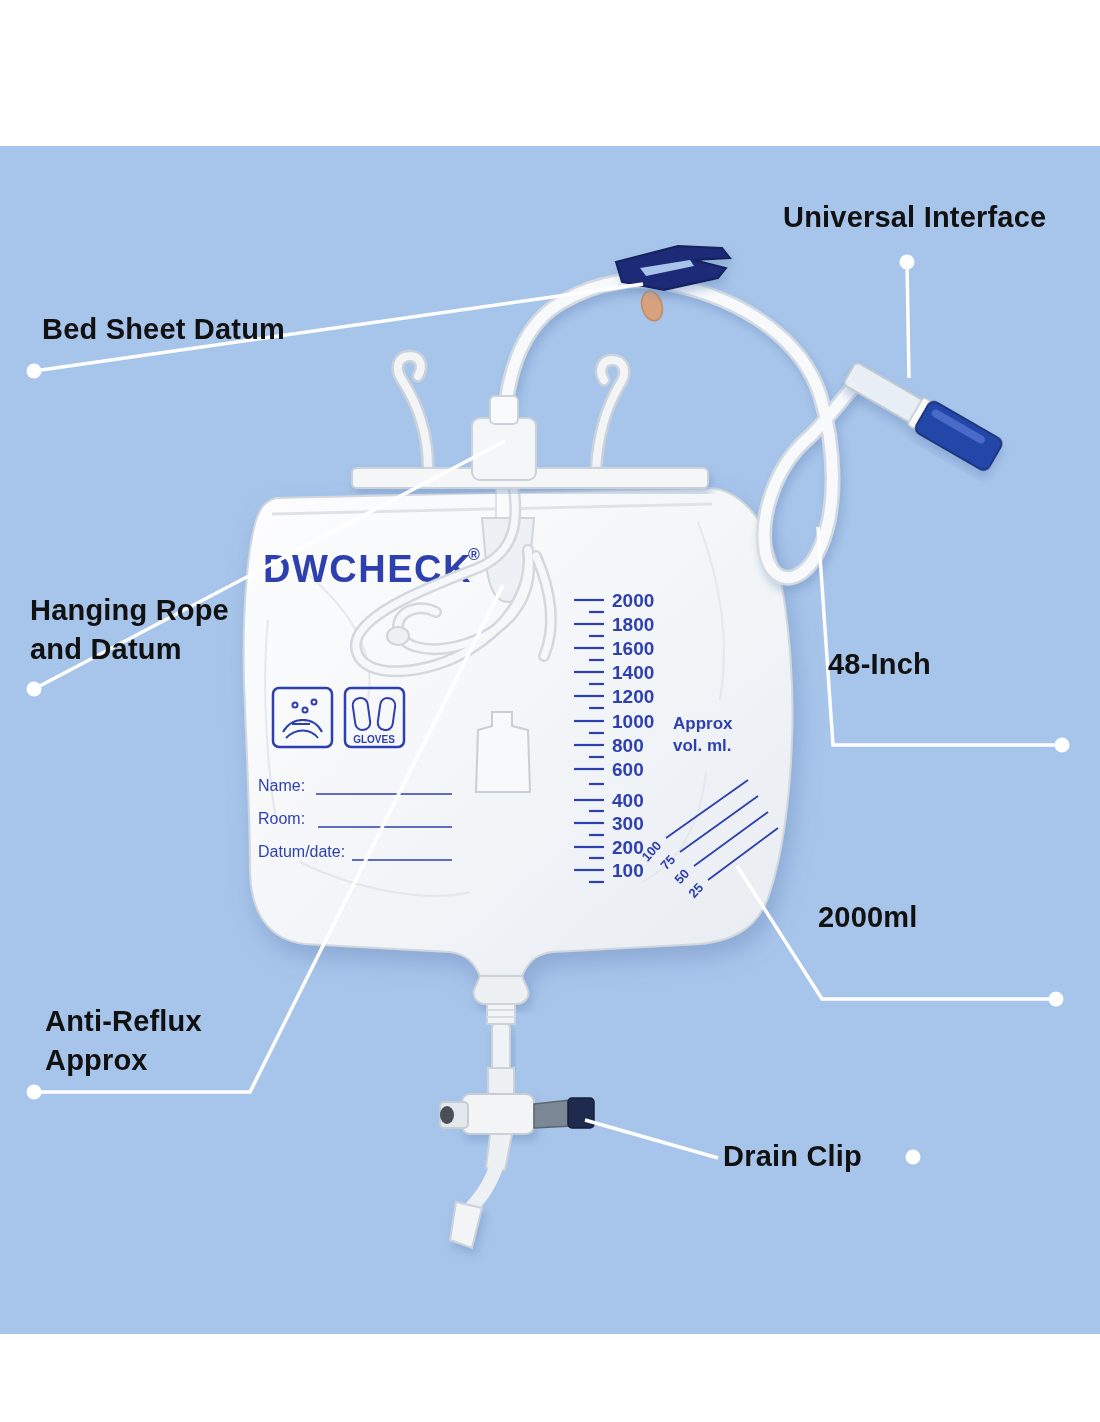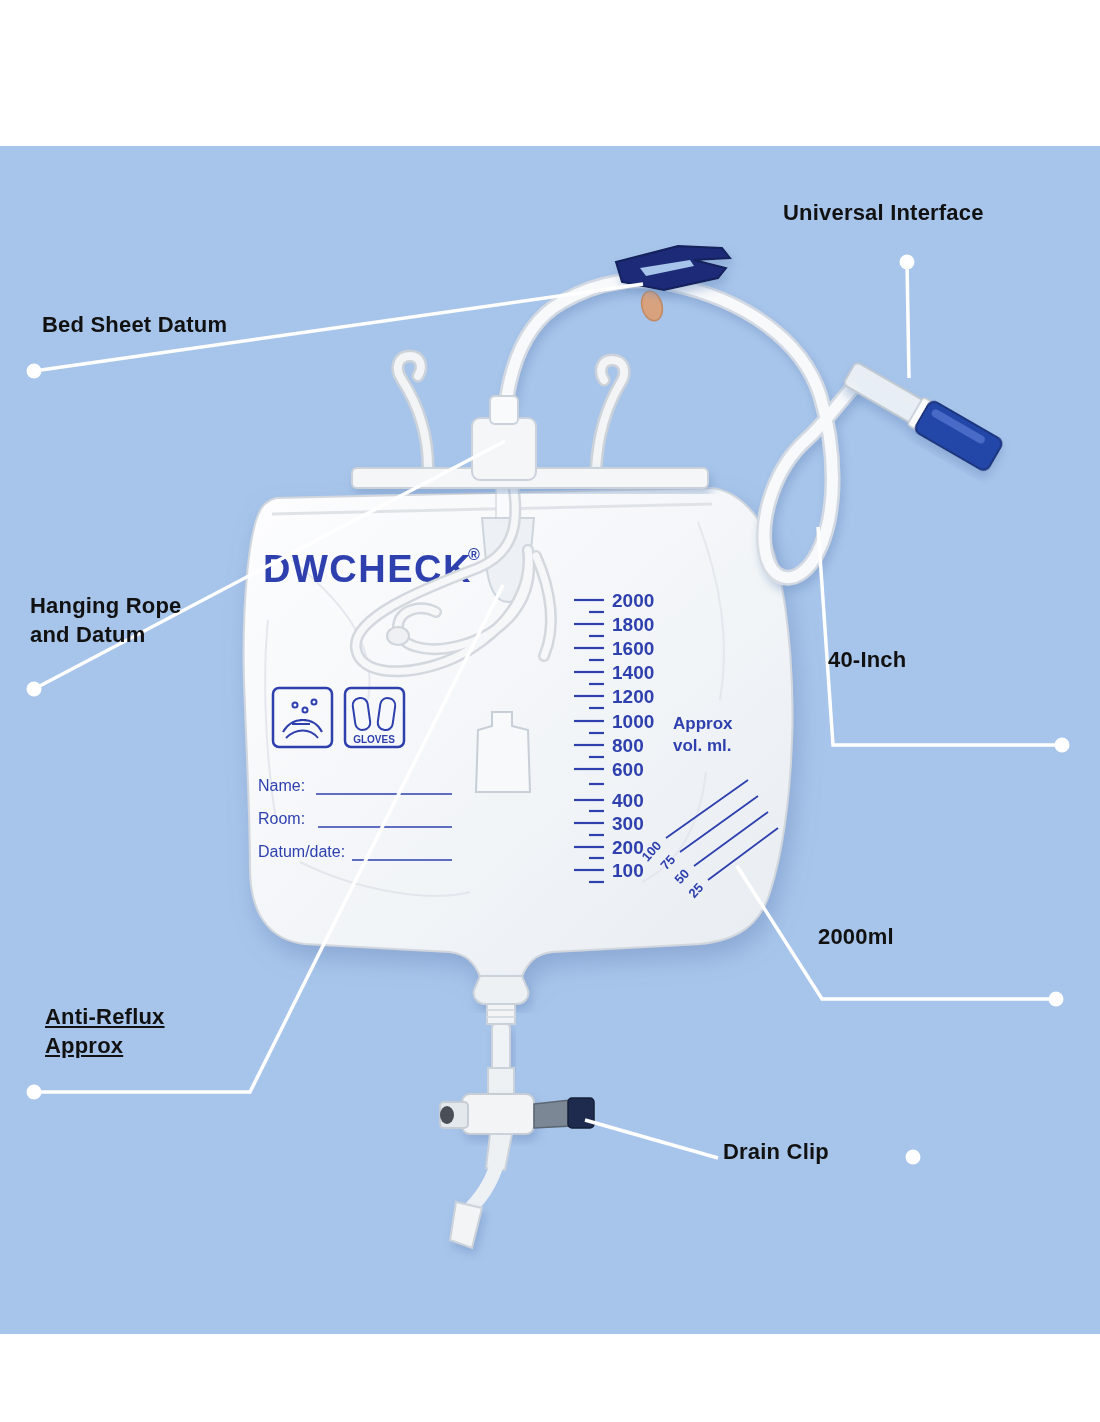--- a/index.html
+++ b/index.html
@@ -6,21 +6,21 @@
   .stage {
     position:relative; width:1100px; height:1422px; background:#ffffff;
     overflow:hidden; font-family:"Liberation Sans", sans-serif;
   }
   .bg-blue {
     position:absolute; left:0; top:146px; width:1100px; height:1188px;
     background:#a7c4ea;
   }
   svg.scene { position:absolute; left:0; top:0; width:1100px; height:1422px; }
   .callout {
-    position:absolute; color:#111111; font-weight:bold; font-size:22px;
+    position:absolute; color:#111111; font-weight:bold; font-size:29px;
     line-height:1.34; letter-spacing:0.2px; white-space:nowrap;
   }
 </style>
 </head>
 <body>
 
 <div class="stage">
   <div class="bg-blue"></div>
 
   <svg class="scene" viewBox="0 0 1100 1422">
@@ -240,28 +240,28 @@
   <div class="callout" style="left:42px; top:310px;">
     <div>Bed Sheet Datum</div>
   </div>
 
   <div class="callout" style="left:30px; top:591px;">
     <div>Hanging Rope</div>
     <div>and Datum</div>
   </div>
 
   <div class="callout" style="left:828px; top:645px;">
-    <div>40-Inch</div>
-  </div>
-
-  <div class="callout" style="left:818px; top:922px;">
+    <div>48-Inch</div>
+  </div>
+
+  <div class="callout" style="left:818px; top:898px;">
     <div>2000ml</div>
   </div>
 
-  <div class="callout" style="left:45px; top:1002px;text-decoration:underline;">
+  <div class="callout" style="left:45px; top:1002px;">
     <div>Anti-Reflux</div>
     <div>Approx</div>
   </div>
 
   <div class="callout" style="left:723px; top:1137px;">
     <div>Drain Clip</div>
   </div>
 </div>
 
 </body></html>

